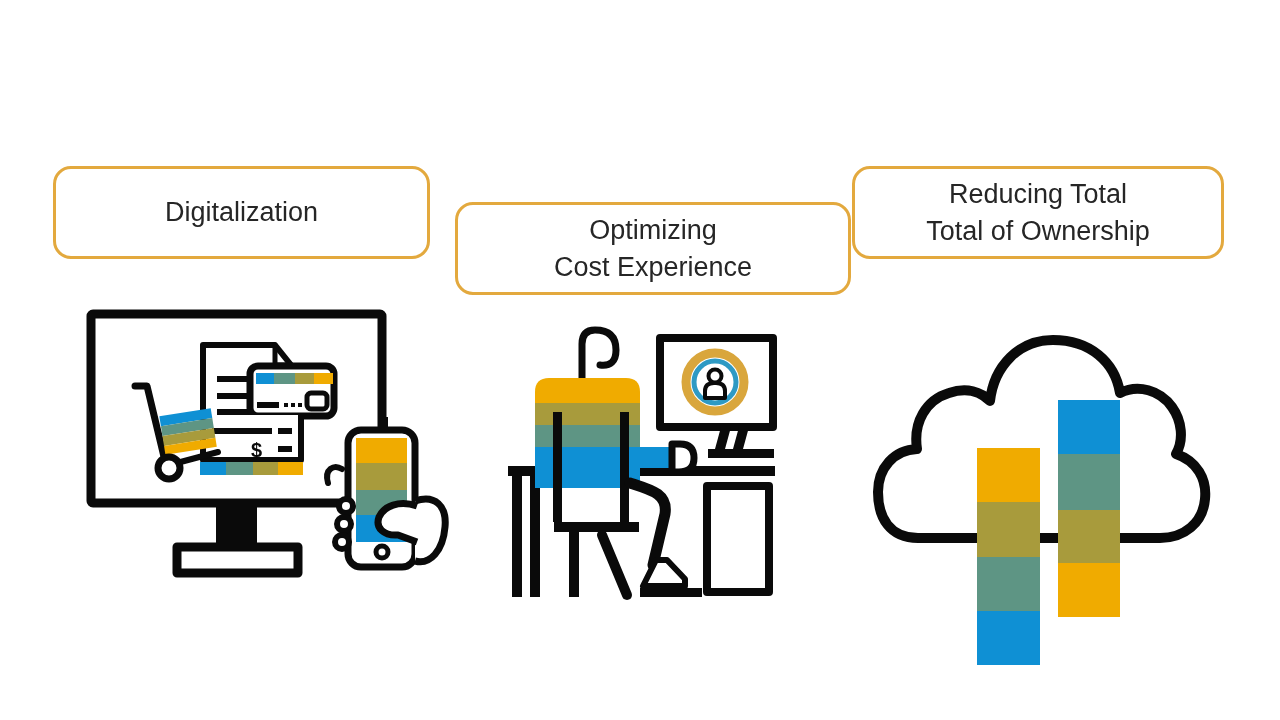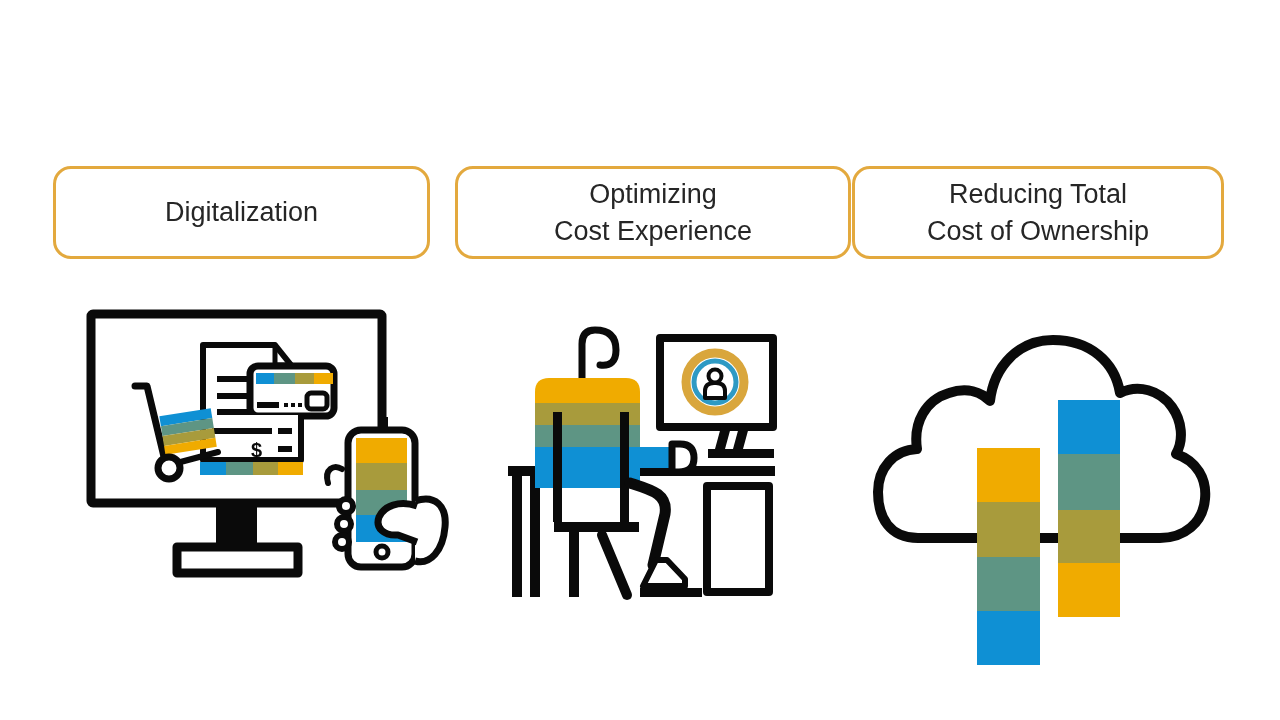--- a/index.html
+++ b/index.html
@@ -8,21 +8,21 @@
     --avatar-ring-inner:#2E9AC4; --avatar-ring-outer:#D9A63C;
   }
   html,body{margin:0;padding:0;background:#fff;}
   .stage{position:relative;width:1280px;height:720px;background:#fff;overflow:hidden;
          font-family:"Liberation Sans", sans-serif;}
   .card{position:absolute;top:166px;height:93px;box-sizing:border-box;background:#fff;
         border:3px solid var(--card-border);border-radius:18px;
         display:flex;flex-direction:column;align-items:center;justify-content:center;
         color:var(--text);font-size:27px;line-height:37px;text-align:center;}
   .card-1{left:53px;width:377px;}
-  .card-2{left:455px;width:396px;}
+  .card-2{left:455px;width:396px;margin-top:36px;}
   .card-3{left:852px;width:372px;}
   .illu{position:absolute;}
   .illu-1{left:85px;top:305px;}
   .illu-2{left:480px;top:320px;}
   .illu-3{left:870px;top:330px;}
   
   .f-gold{fill:var(--gold);} .f-olive{fill:var(--olive);} .f-teal{fill:var(--teal);}
   .f-blue{fill:var(--blue);} .ink{fill:var(--ink);stroke:none;}
   .fw{fill:#fff;stroke:var(--ink);stroke-linejoin:round;}
   .ln{fill:none;stroke:var(--ink);stroke-linecap:round;stroke-linejoin:round;}
@@ -35,21 +35,21 @@
 
   <div class="card card-1">
     <span>Digitalization</span>
   </div>
   <div class="card card-2">
     <span>Optimizing</span>
     <span>Cost Experience</span>
   </div>
   <div class="card card-3">
     <span>Reducing Total</span>
-    <span>Cost of Ownership</span>
+    <span>Total of Ownership</span>
   </div>
 
   <svg class="illu illu-1" width="365" height="295" viewBox="0 0 365 295">
 
     <g>
       <rect x="6" y="9" width="291" height="189" rx="2" class="fw" stroke-width="9"></rect>
       <rect x="131" y="198" width="41" height="44" class="ink"></rect>
       <rect x="92" y="242" width="121" height="26" class="fw" stroke-width="9"></rect>
     </g>
 

